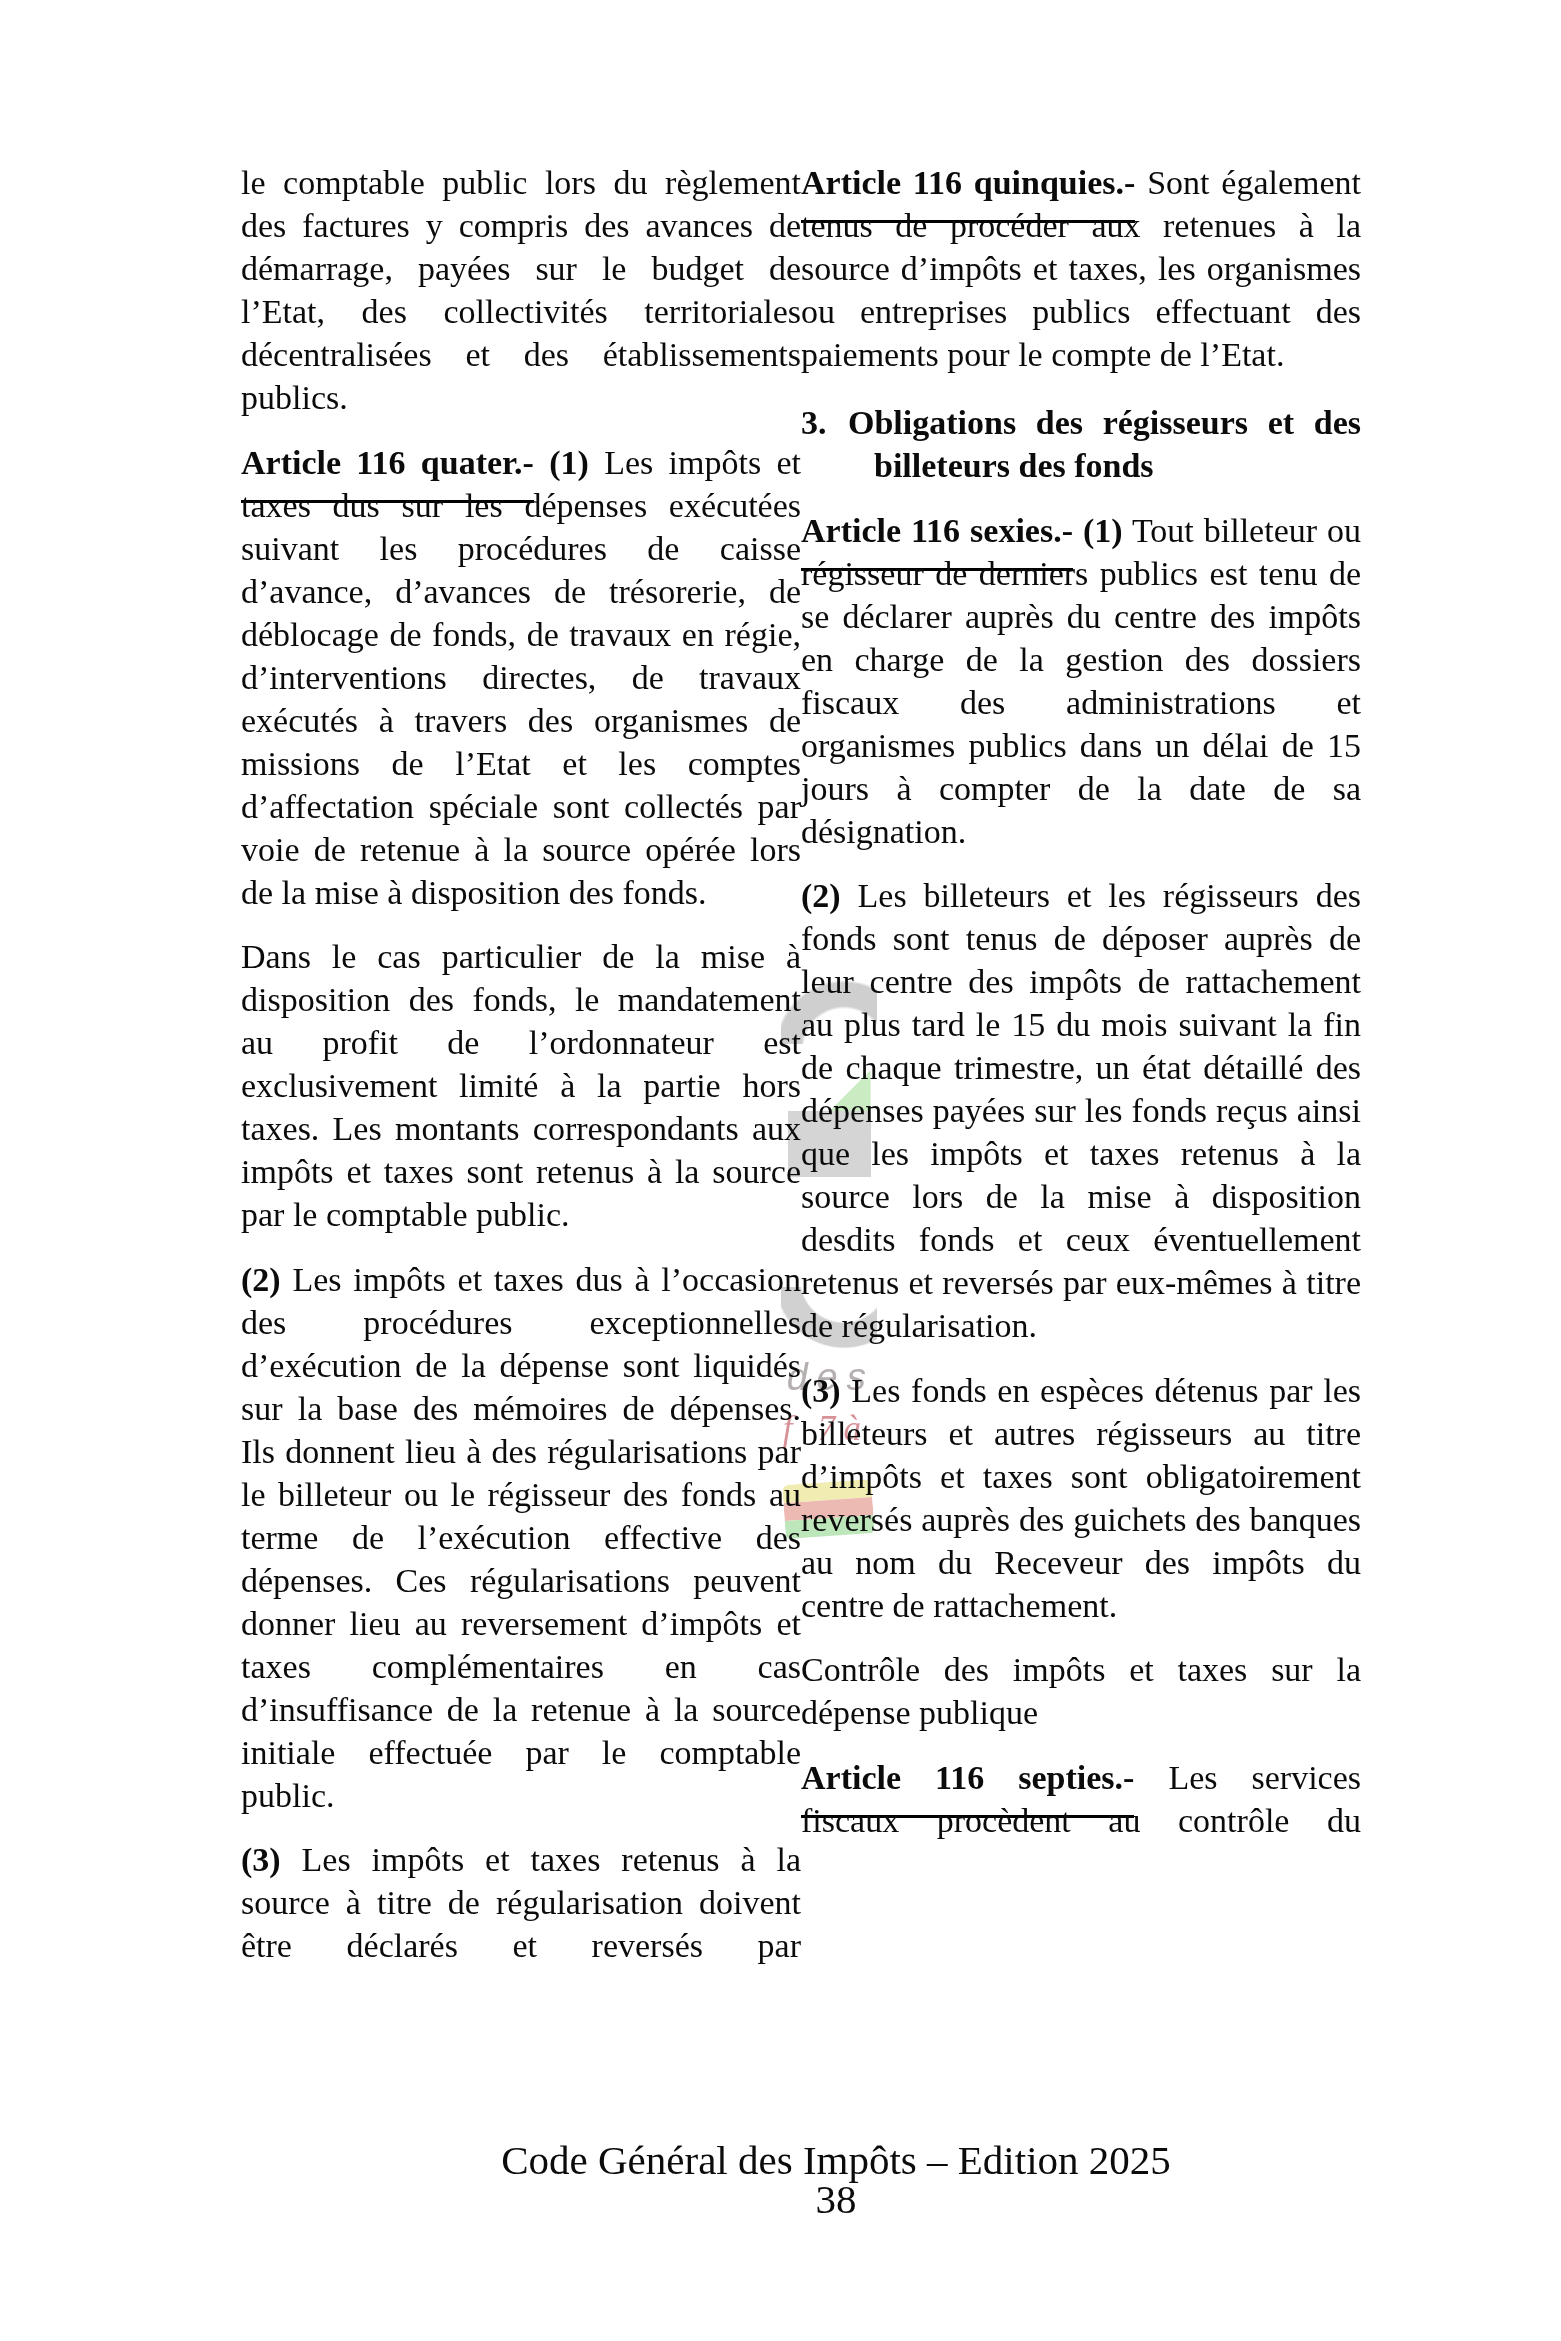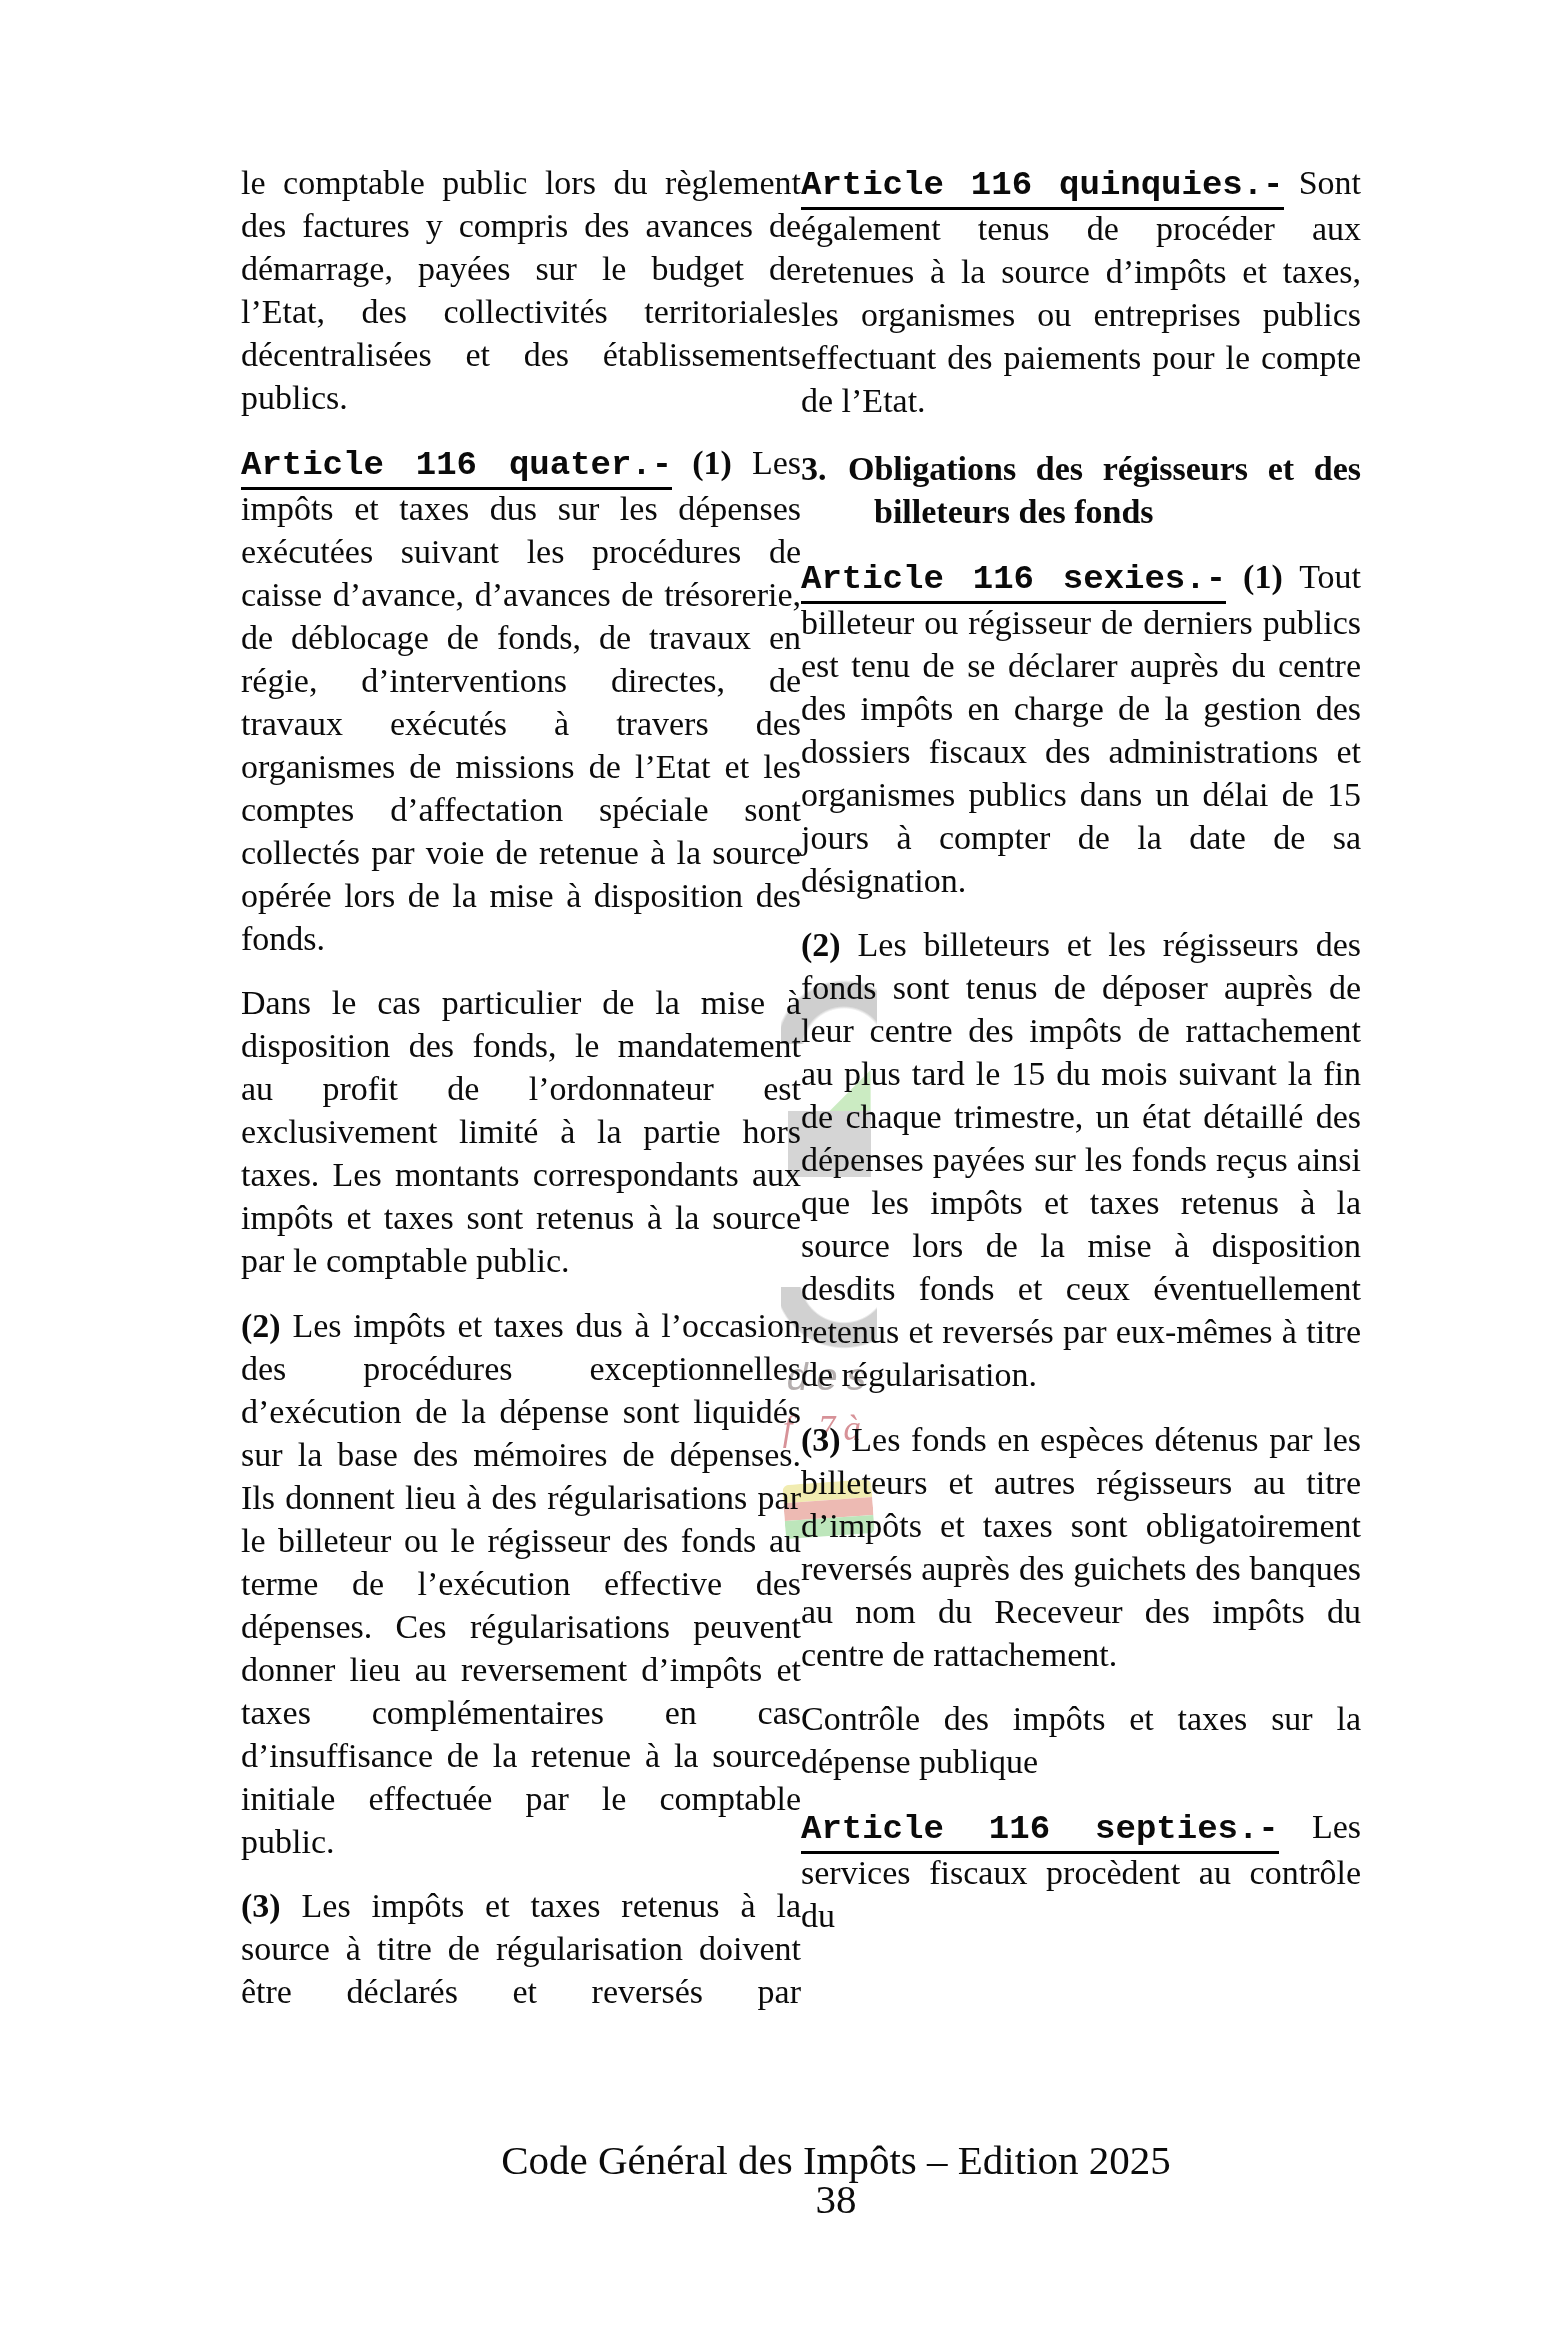--- a/index.html
+++ b/index.html
@@ -36,22 +36,21 @@
   .heading {
     font-weight:bold;
     margin:25px 0 21.5px 0;
     padding-left:73px;
     text-indent:-73px;
   }
   .hnum { margin-right:21.5px; }
   .lead {
     font-weight:bold;
     border-bottom:3.3px solid #000;
-    padding-bottom:3px;
-    font-family:Liberation Mono, monospace;
+    padding-bottom:19px;
   }
   .marker { font-weight:bold; }
   .footer {
     position:absolute;
     left:241px;
     top:2141px;
     width:1190px;
     text-align:center;
     font-size:41px;
     line-height:39px;

